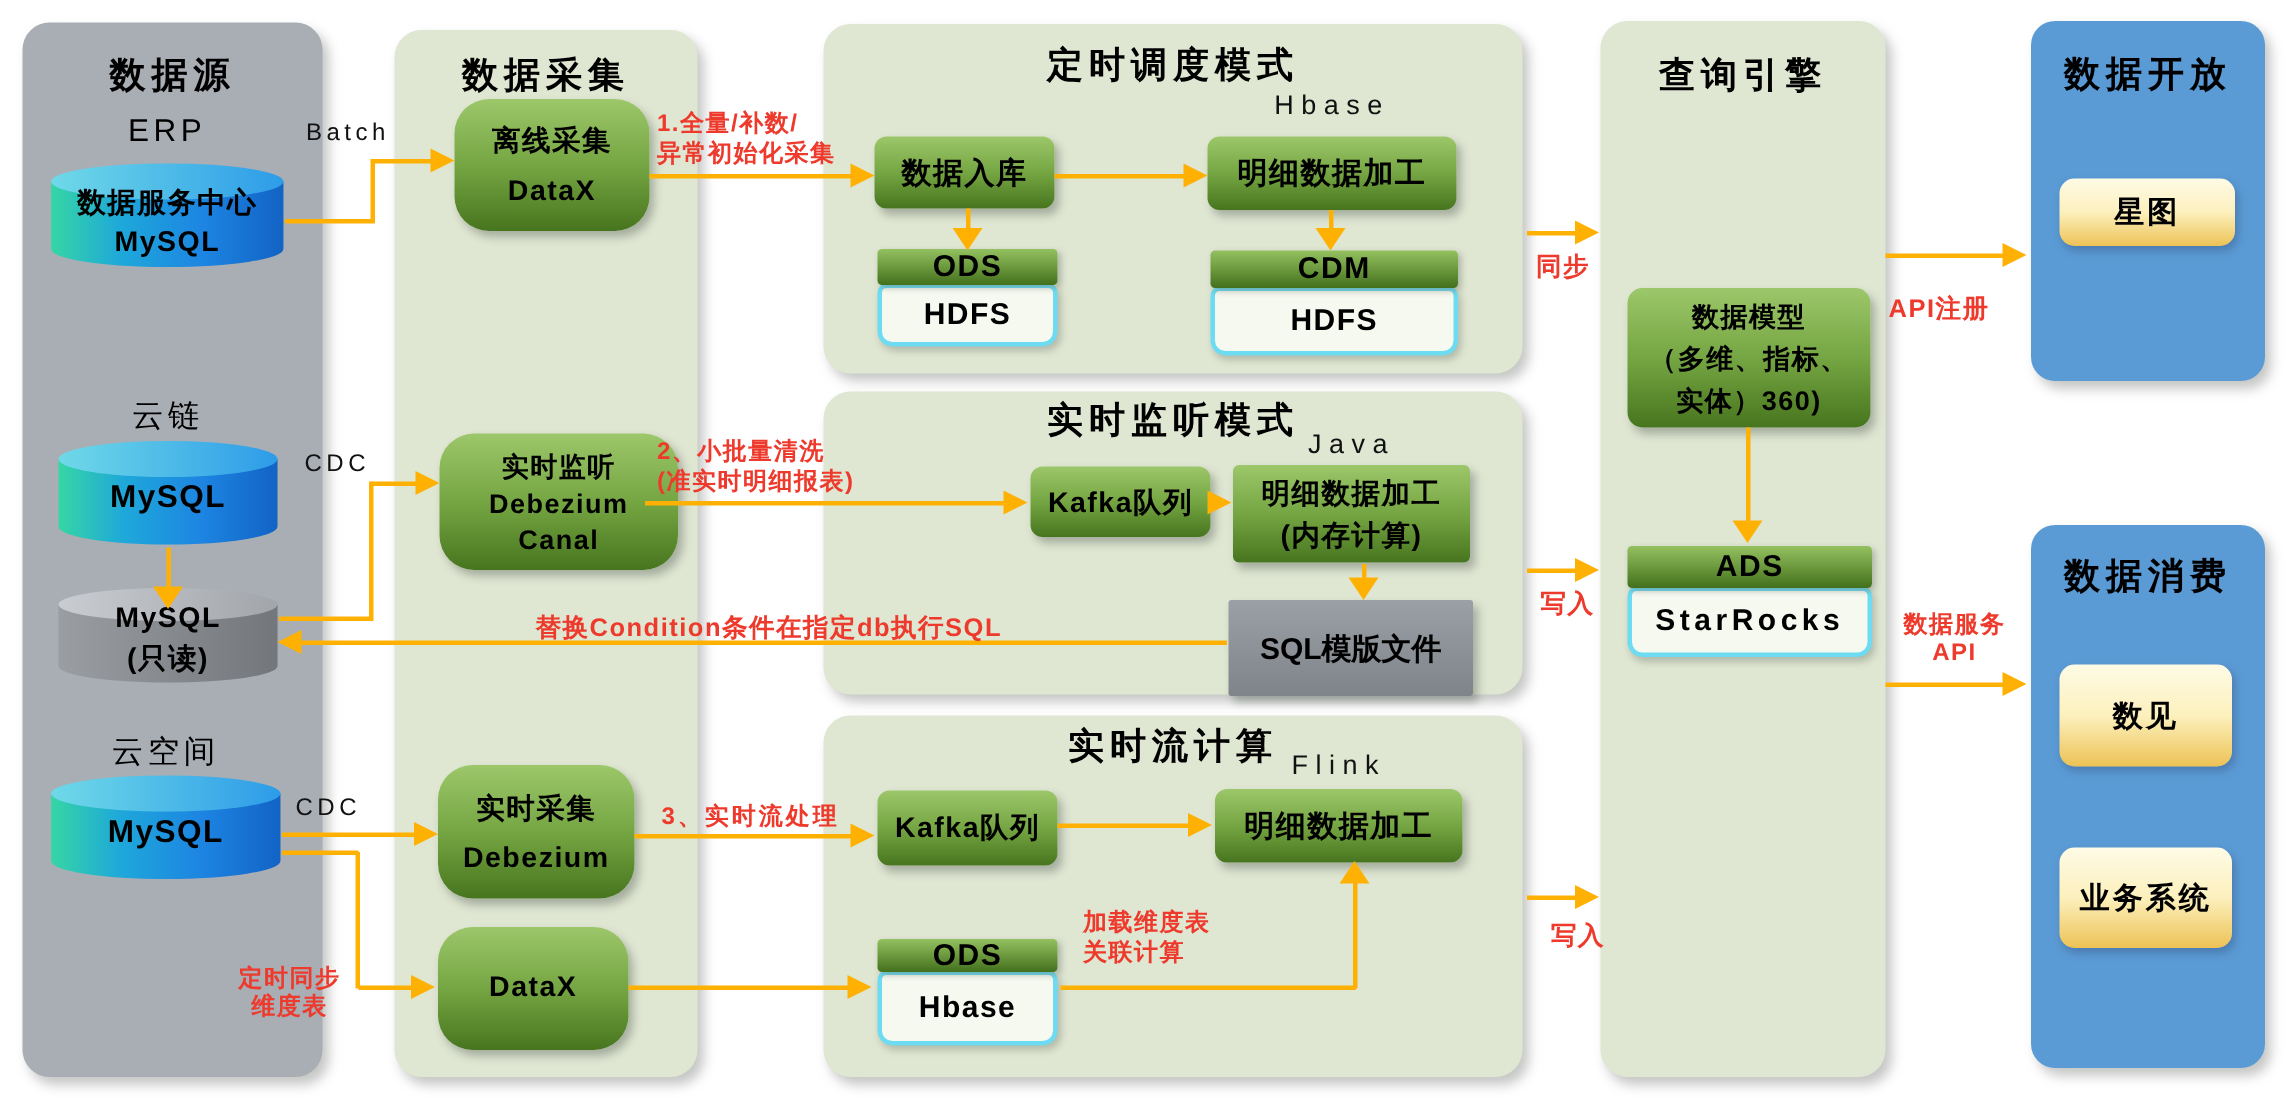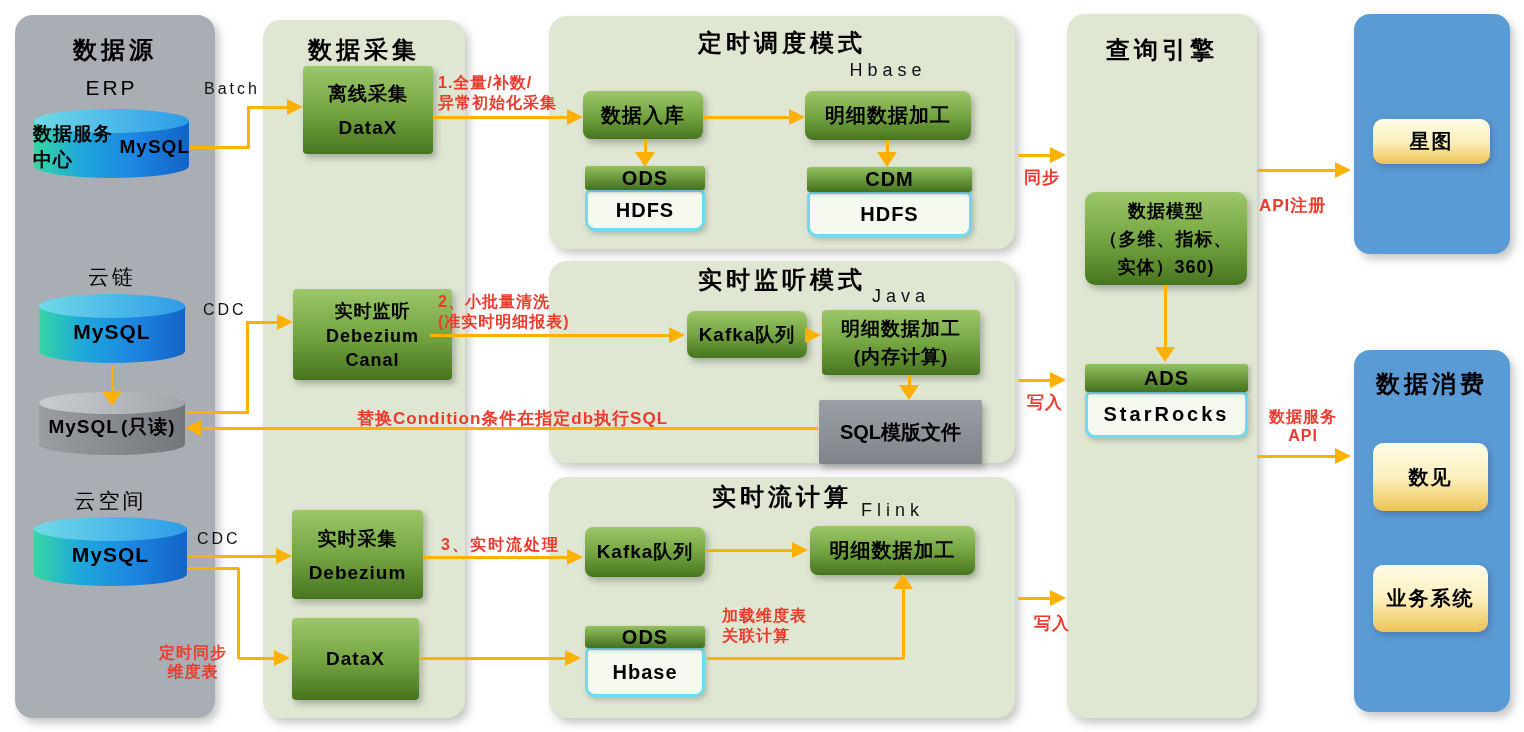--- a/index.html
+++ b/index.html
@@ -10,39 +10,39 @@
 *{margin:0;padding:0;box-sizing:border-box;}
 body{background:#fff;font-family:"Liberation Sans",sans-serif;}
 #canvas{position:relative;width:1524px;height:732px;background:#fff;overflow:hidden;color:#000;}
 
 .panel{position:absolute;border-radius:18px;box-shadow:4px 5px 8px rgba(110,115,110,.4);}
 .panel.green{background:var(--panel-green);}
 .panel.gray{background:var(--panel-gray);}
 .panel.blue{background:var(--panel-blue);border-radius:16px;}
 .ptitle{position:absolute;text-align:center;font-weight:700;font-size:24px;letter-spacing:4px;color:#000;}
 
-.gb{position:absolute;border-radius:4px;display:flex;flex-direction:column;align-items:center;justify-content:center;
+.gb{position:absolute;border-radius:23px;display:flex;flex-direction:column;align-items:center;justify-content:center;
     background:linear-gradient(180deg,#9cc76a 0%,#74a441 52%,#47751f 100%);
     color:#000;font-weight:700;font-size:19px;letter-spacing:1px;box-shadow:3px 4px 6px rgba(95,105,95,.45);}
 .gb.sm{border-radius:8px;font-size:20px;}
 .gbar{position:absolute;display:flex;align-items:center;justify-content:center;border-radius:3px;
     background:linear-gradient(180deg,#93c160 0%,#68953a 55%,#42701c 100%);
     font-weight:700;font-size:20px;letter-spacing:1px;box-shadow:2px 2px 4px rgba(95,105,95,.4);}
 .cybox{position:absolute;display:flex;align-items:center;justify-content:center;background:#f6f9f0;
     border:3px solid var(--cyan-border);border-radius:6px 6px 10px 10px;
     font-weight:700;font-size:20px;letter-spacing:1px;box-shadow:2px 3px 5px rgba(95,105,95,.35);}
 .graybox{position:absolute;display:flex;align-items:center;justify-content:center;border-radius:2px;
     background:linear-gradient(180deg,#9aa0a5,#7e8489);font-weight:700;font-size:20px;box-shadow:3px 4px 6px rgba(95,105,95,.45);}
 .ybox{position:absolute;display:flex;align-items:center;justify-content:center;border-radius:10px;
     background:linear-gradient(180deg,#fefbe6 0%,#fcf0bd 50%,#edc255 100%);
     font-weight:700;font-size:20px;letter-spacing:2px;box-shadow:2px 3px 6px rgba(50,75,120,.4);}
 
 .cyl{position:absolute;}
 .cyl svg{position:absolute;left:0;top:0;width:100%;height:100%;}
-.cyl-label{position:absolute;inset:0;display:flex;flex-direction:row;align-items:center;justify-content:center;
+.cyl-label{position:absolute;inset:0;display:flex;flex-direction:column;align-items:center;justify-content:center;
     gap:5px;font-weight:700;font-size:20px;letter-spacing:1px;padding-top:6px;}
 
 .grp-label{position:absolute;text-align:center;font-size:21px;letter-spacing:3px;color:#000;}
 .eng{position:absolute;text-align:center;font-size:18px;letter-spacing:5px;color:#111;}
 .lbl{position:absolute;font-size:16px;letter-spacing:3px;color:#111;}
 .red{position:absolute;color:var(--red);font-weight:700;font-size:16px;line-height:20px;letter-spacing:1px;}
 .red.c{text-align:center;}
 
 .hl{position:absolute;height:3px;background:var(--arrow);}
 .vl{position:absolute;width:3px;background:var(--arrow);}
@@ -88,20 +88,21 @@
   <div class="panel green" style="left:1067px;top:14px;width:190px;height:704px"></div>
   <div class="panel blue" style="left:1354px;top:14px;width:156px;height:240px"></div>
   <div class="panel blue" style="left:1354px;top:350px;width:156px;height:362px"></div>
 
   <div class="ptitle z2" style="left:15px;width:200px;top:34px">数据源</div>
   <div class="ptitle z2" style="left:549px;width:466px;top:27px">定时调度模式</div>
   <div class="ptitle z2" style="left:263px;width:202px;top:34px">数据采集</div>
   <div class="ptitle z2" style="left:549px;width:466px;top:264px">实时监听模式</div>
   <div class="ptitle z2" style="left:549px;width:466px;top:481px">实时流计算</div>
   <div class="ptitle z2" style="left:1067px;width:190px;top:34px">查询引擎</div>
+  <div class="ptitle z2" style="left:1354px;width:156px;top:33px">数据开放</div>
   <div class="ptitle z2" style="left:1354px;width:156px;top:368px">数据消费</div>
 
   <div class="grp-label z2" style="left:33px;width:157px;top:76px">ERP</div>
   <div class="cyl z2" style="left:33px;top:108px;width:157px;height:72px">
     <svg viewBox="0 0 150 72" preserveAspectRatio="none">
       <path d="M1,13 V58 a74,12 0 0 0 148,0 V13" fill="url(#cylBlueBody)"></path>
       <ellipse cx="75" cy="13" rx="74" ry="12" fill="url(#cylBlueTop)"></ellipse>
     </svg>
     <div class="cyl-label" style="font-size:19px;gap:3px">
       <div>数据服务中心</div>

